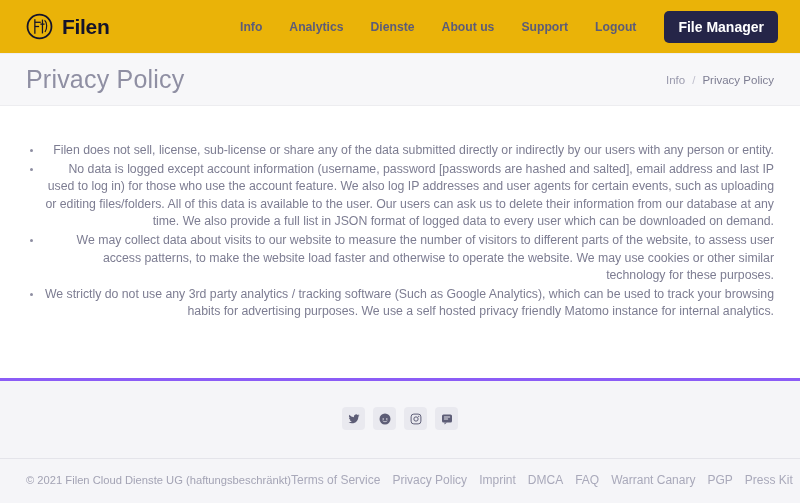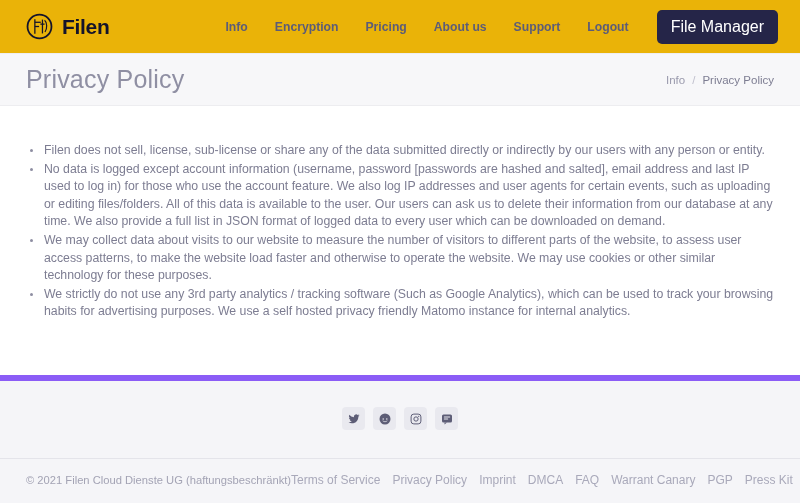--- a/index.html
+++ b/index.html
@@ -68,22 +68,22 @@
     font-weight: bold;
     color: #5c5c78;
     text-decoration: none;
     white-space: nowrap;
     cursor: pointer;
   }
 
   .nav-cta {
     background: #252548;
     color: #ffffff;
-    font-size: 16px;
-    font-weight: normal;
+    font-size: 14px;
+    font-weight: bold;
     padding: 8px 14px;
     border-radius: 5px;
     border: none;
     cursor: pointer;
     font-family: "Liberation Sans", sans-serif;
     white-space: nowrap;
     margin-left: 1px;
   }
 
   
@@ -141,38 +141,39 @@
   }
 
   .policy-item {
     position: relative;
     padding-left: 18px;
     font-size: 12.3px;
     line-height: 17.6px;
     color: #7d7d92;
     margin-bottom: 1px;
     letter-spacing: -0.01px;
+    text-align: right;
   }
 
   .policy-item::before {
     content: "";
     position: absolute;
     left: 4px;
     top: 7px;
     width: 3px;
     height: 3px;
     border-radius: 50%;
     background: #8e8ea2;
   }
 
   
   .footer {
     flex: 0 0 auto;
     background: #f5f5f8;
-    border-top: 6px solid #8b5cf6;
+    border-top: 3px solid #8b5cf6;
   }
 
   .social-row {
     display: flex;
     justify-content: center;
     align-items: center;
     gap: 8px;
     padding: 26px 0 28px 0;
   }
 
@@ -241,22 +242,22 @@
           <path d="M19.5 7.8 L19.5 24.2" stroke="#14142b" stroke-width="1.5" fill="none"></path>
           <path d="M17 13.2 L22 13.2" stroke="#14142b" stroke-width="1.5" fill="none"></path>
           <path d="M22 8.5 C25 11 25.5 18 22.5 22.5" stroke="#14142b" stroke-width="1.4" fill="none"></path>
         </svg>
       </span>
       <span class="brand-name">Filen</span>
     </a>
 
     <nav class="nav-links">
       <a class="nav-link">Info</a>
-      <a class="nav-link">Encryption</a>
-      <a class="nav-link">Pricing</a>
+      <a class="nav-link">Analytics</a>
+      <a class="nav-link">Dienste</a>
       <a class="nav-link">About us</a>
       <a class="nav-link">Support</a>
       <a class="nav-link">Logout</a>
       <button class="nav-cta">File Manager</button>
     </nav>
 
   </header>
 
   <section class="banner">
     <h1 class="banner-title">Privacy Policy</h1>

